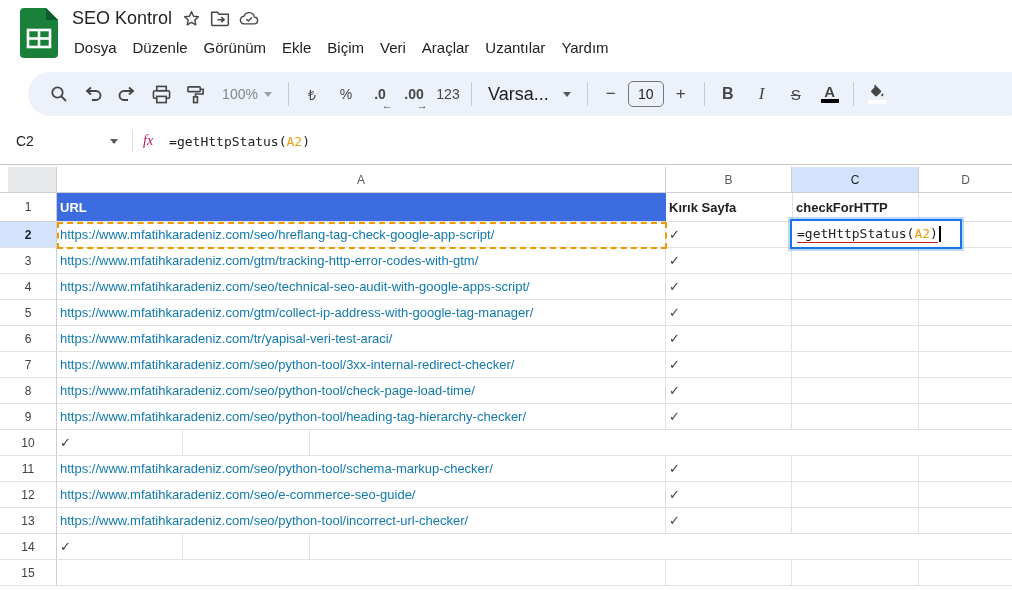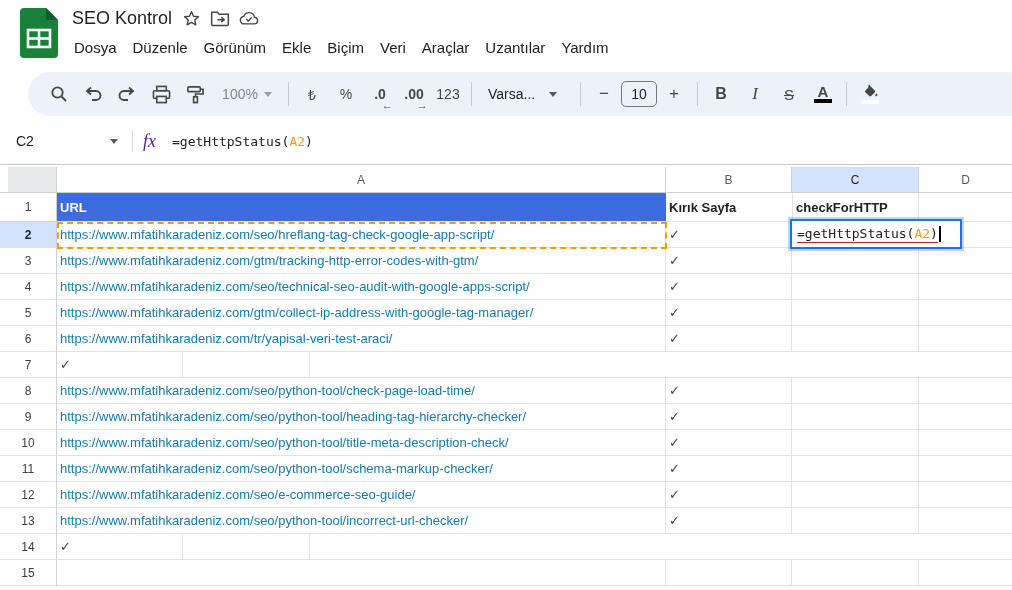--- a/index.html
+++ b/index.html
@@ -21,37 +21,37 @@
     position:absolute; left:28px; top:72px; right:-18px; height:44px;
     background:#edf2fa; border-radius:24px; display:flex; align-items:center;
     padding-left:14px; color:#444746;
   }
   .tbtn { min-width:34px; height:32px; display:flex; align-items:center; justify-content:center;
           border-radius:6px; font-size:14px; cursor:pointer; position:relative; }
   .tsep { width:1px; height:24px; background:#c6c9ce; margin:0 6px; }
   .tb-zoom { color:#80868b; font-size:14px; display:flex; align-items:center; gap:6px; min-width:70px; justify-content:center; }
   .caret { display:inline-block; width:0; height:0; border-left:4px solid transparent; border-right:4px solid transparent; border-top:5px solid #575b5f; }
   .caret.dim { border-top-color:#9aa0a6; }
-  .tb-format { font-size:14px; color:#202124; display:flex; align-items:center; gap:14px; padding:0 10px; min-width:96px; }
+  .tb-format { font-size:18px; color:#202124; display:flex; align-items:center; gap:14px; padding:0 10px; min-width:96px; }
   .fontsize-box { width:36px; height:26px; border:1px solid #747775; border-radius:5px; display:flex; align-items:center; justify-content:center; font-size:14px; color:#202124; background:transparent; }
   .tb-b { font-weight:bold; font-size:16px; }
   .tb-i { font-style:italic; font-family:"Liberation Serif", serif; font-size:17px; }
   .tb-s { font-size:15px; text-decoration:line-through; }
   .tb-A { font-size:15px; font-weight:bold; flex-direction:column; line-height:13px; }
   .tb-A .bar { width:18px; height:4px; background:#000; margin-top:1px; }
   .tb-fill { flex-direction:column; line-height:12px; }
   .tb-fill .bar { width:18px; height:4px; background:#fff; margin-top:2px; border-radius:1px; }
   .dec-ico { position:relative; font-size:14px; font-weight:bold; }
   .dec-ico .arr { position:absolute; font-size:11px; font-weight:normal; bottom:-9px; }
   
   .formulabar { position:absolute; left:0; top:118px; width:100%; height:47px; background:#fff;
                 border-bottom:1px solid #c7c7c7; display:flex; align-items:center; }
   .namebox { width:118px; padding-left:16px; display:flex; align-items:center; justify-content:space-between; font-size:14px; color:#202124; }
   .fb-sep { width:1px; height:22px; background:#dadce0; margin:0 10px 0 14px; }
-  .fx { font-family:"Liberation Serif", serif; font-style:italic; color:#4c1d95; font-size:18px; margin-right:16px; }
+  .fx { font-family:"Liberation Serif", serif; font-style:italic; color:#be185d; font-size:14px; margin-right:16px; }
   .fb-formula { font-family:"DejaVu Sans Mono", monospace; font-size:13px; color:#202124; }
   .ref-orange { color:#ef9b0f; }
   
   .grid { position:absolute; left:0; top:167px; width:1012px; height:423px; background:#fff; overflow:hidden; }
   .colheaders { position:absolute; left:0; top:0; height:26px; width:100%; display:flex; }
   .corner { width:57px; height:26px; background:#fff; border-bottom:1px solid #cdcfd2; position:relative; }
   .corner .box { position:absolute; left:8px; top:0; right:0; bottom:0; background:#e8e9eb; border-right:1px solid #cdcfd2; }
   .colhead { height:26px; border-right:1px solid #cdcfd2; border-bottom:1px solid #cdcfd2;
              display:flex; align-items:center; justify-content:center; font-size:12px; color:#575b5f; background:#fff; cursor:pointer; }
   .colhead.sel { background:#d3e3fd; color:#1f1f1f; }
@@ -283,20 +283,23 @@
             <span class="link">https://www.mfatihkaradeniz.com/tr/yapisal-veri-test-araci/</span>
           </div>
           <div class="cell w-b">
             <span class="checkmark">✓</span>
           </div>
           <div class="cell w-c"></div>
           <div class="cell" style="flex: 1 1 0%; border-right: none;"></div>
         </div>
         <div class="srow rowN">
           <div class="rowhead">7</div>
+          <div class="cell w-a">
+            <span class="link">https://www.mfatihkaradeniz.com/seo/python-tool/3xx-internal-redirect-checker/</span>
+          </div>
           <div class="cell w-b">
             <span class="checkmark">✓</span>
           </div>
           <div class="cell w-c"></div>
           <div class="cell" style="flex: 1 1 0%; border-right: none;"></div>
         </div>
         <div class="srow rowN">
           <div class="rowhead">8</div>
           <div class="cell w-a">
             <span class="link">https://www.mfatihkaradeniz.com/seo/python-tool/check-page-load-time/</span>
@@ -313,23 +316,20 @@
             <span class="link">https://www.mfatihkaradeniz.com/seo/python-tool/heading-tag-hierarchy-checker/</span>
           </div>
           <div class="cell w-b">
             <span class="checkmark">✓</span>
           </div>
           <div class="cell w-c"></div>
           <div class="cell" style="flex: 1 1 0%; border-right: none;"></div>
         </div>
         <div class="srow rowN">
           <div class="rowhead">10</div>
-          <div class="cell w-a">
-            <span class="link">https://www.mfatihkaradeniz.com/seo/python-tool/title-meta-description-check/</span>
-          </div>
           <div class="cell w-b">
             <span class="checkmark">✓</span>
           </div>
           <div class="cell w-c"></div>
           <div class="cell" style="flex: 1 1 0%; border-right: none;"></div>
         </div>
         <div class="srow rowN">
           <div class="rowhead">11</div>
           <div class="cell w-a">
             <span class="link">https://www.mfatihkaradeniz.com/seo/python-tool/schema-markup-checker/</span>

